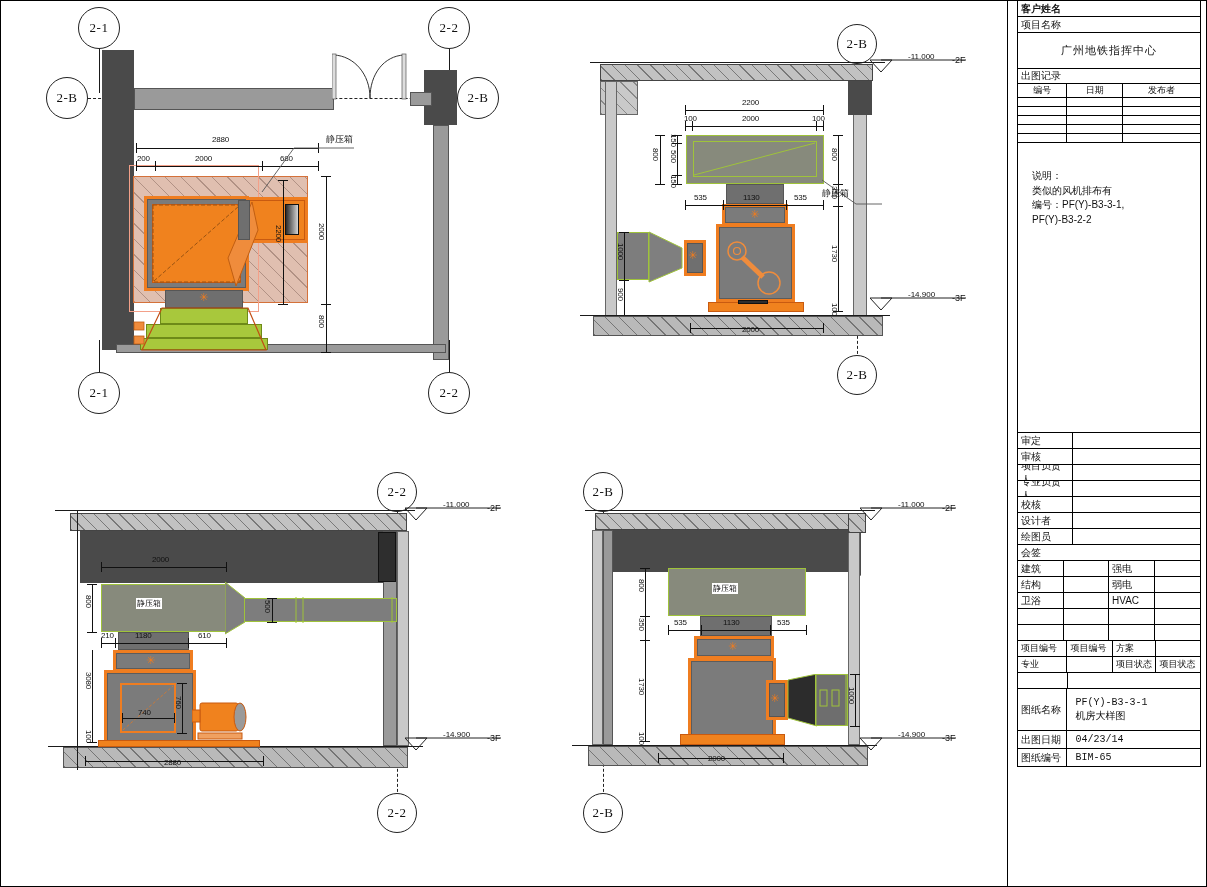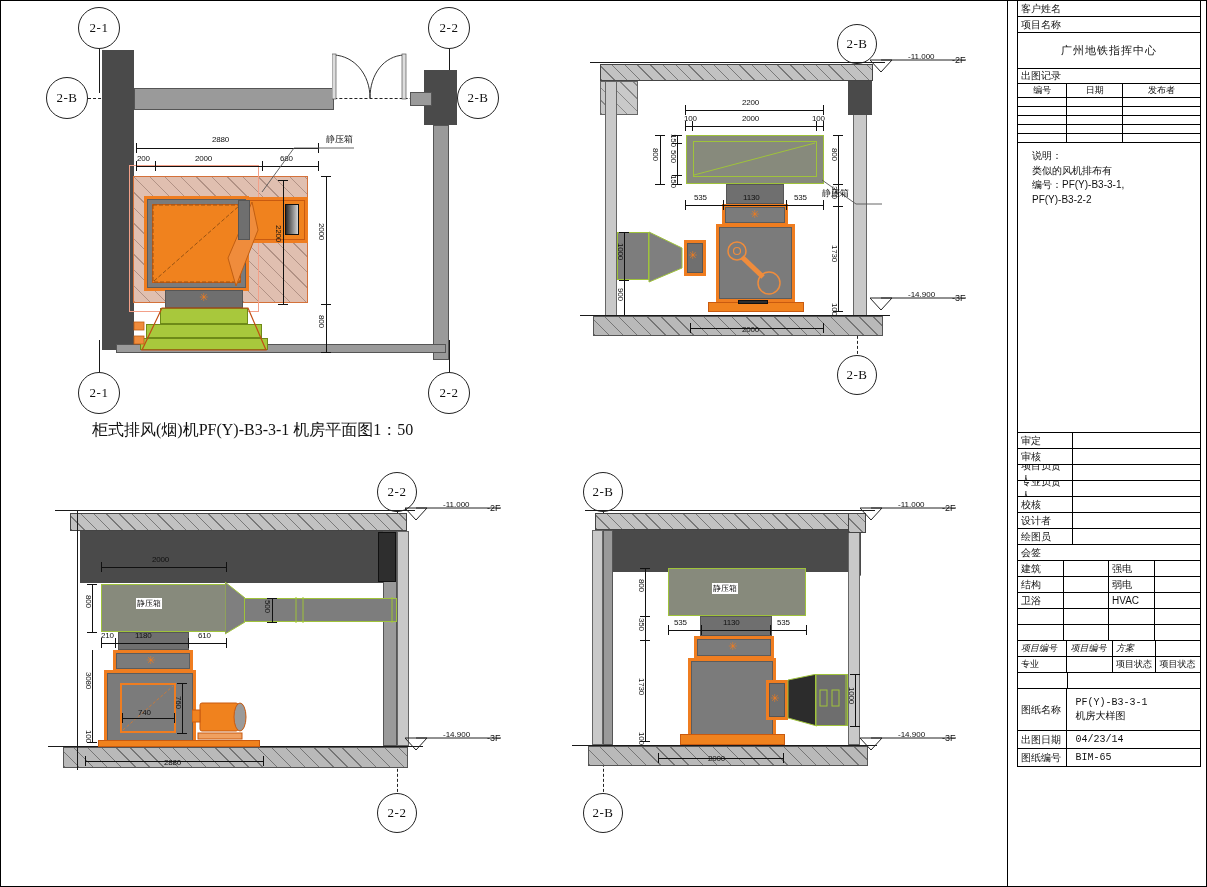--- a/index.html
+++ b/index.html
@@ -233,21 +233,20 @@
 
     <div class="dimline v" style="left:326px;top:176px;height:128px;"></div>
     <div class="tickh" style="left:321px;top:176px;width:10px;"></div>
     <div class="tickh" style="left:321px;top:304px;width:10px;"></div>
     <div class="dim vert" style="left:317px;top:223px;">2000</div>
 
     <div class="dimline v" style="left:326px;top:304px;height:48px;"></div>
     <div class="tickh" style="left:321px;top:352px;width:10px;"></div>
     <div class="dim vert" style="left:317px;top:315px;">800</div>
 
-    <div class="viewtitle" style="left:92px;top:420px;">柜式排风(烟)机PF(Y)-B3-3-1 机房平面图1：50</div>
   </div>
 
   <div class="abs" style="left:560px;top:0;width:447px;height:440px;">
 
     <div class="bubble" style="left:277px;top:24px;width:40px;height:40px;">
       <span>2-B</span>
     </div>
     <div class="vdashline" style="left:297px;top:64px;height:300px;"></div>
     <div class="bubble" style="left:277px;top:355px;width:40px;height:40px;">
       <span>2-B</span>
@@ -593,21 +592,21 @@
     </svg>
     <div class="elev" style="left:338px;top:290px;">-14.900</div>
     <div class="lvl" style="left:382px;top:293px;">-3F</div>
 
   </div>
 
   <div id="titleblock">
     <div class="tb">
 
       <div class="tbrow" style="height:16px;">
-        <div class="tbcell" style="width:184px;">客户姓名</div>
+        <div class="tbcell" style="width:184px;font-weight:bold;">客户姓名</div>
       </div>
 
       <div class="tbrow" style="height:16px;">
         <div class="tbcell" style="width:184px;">项目名称</div>
       </div>
       <div class="tbrow" style="height:36px;">
         <div class="tbcell ctr tbmid" style="width:184px;">广州地铁指挥中心</div>
       </div>
 
       <div class="tbrow" style="height:15px;">
@@ -638,21 +637,21 @@
         <div class="tbcell bd-r" style="width:56px;"></div>
         <div class="tbcell" style="width:78px;"></div>
       </div>
       <div class="tbrow" style="height:9px;">
         <div class="tbcell bd-r" style="width:50px;"></div>
         <div class="tbcell bd-r" style="width:56px;"></div>
         <div class="tbcell" style="width:78px;"></div>
       </div>
 
       <div class="tbrow" style="height:290px;">
-        <div class="note" style="width:184px;">说明：
+        <div class="note" style="width:184px;margin-top:20px;">说明：
 类似的风机排布有
 编号：PF(Y)-B3-3-1,
 PF(Y)-B3-2-2</div>
       </div>
 
       <div class="tbrow" style="height:16px;">
         <div class="tbcell bd-r" style="width:56px;">审定</div>
         <div class="tbcell" style="width:128px;"></div>
       </div>
       <div class="tbrow" style="height:16px;">
@@ -707,21 +706,21 @@
         <div class="tbcell bd-r" style="width:46px;"></div>
         <div class="tbcell" style="width:46px;"></div>
       </div>
       <div class="tbrow" style="height:16px;">
         <div class="tbcell bd-r" style="width:46px;"></div>
         <div class="tbcell bd-r" style="width:46px;"></div>
         <div class="tbcell bd-r" style="width:46px;"></div>
         <div class="tbcell" style="width:46px;"></div>
       </div>
 
-      <div class="tbrow" style="height:16px;font-style:italic;">
+      <div class="tbrow" style="height:16px;">
         <div class="tbcell bd-r" style="width:50px;font-size:9px;">项目编号</div>
         <div class="tbcell bd-r" style="width:46px;font-size:9px;">项目编号</div>
         <div class="tbcell bd-r" style="width:44px;font-size:9px;">方案</div>
         <div class="tbcell" style="width:44px;"></div>
       </div>
       <div class="tbrow" style="height:16px;">
         <div class="tbcell bd-r" style="width:50px;font-size:9px;">专业</div>
         <div class="tbcell bd-r" style="width:46px;"></div>
         <div class="tbcell bd-r" style="width:44px;font-size:9px;">项目状态</div>
         <div class="tbcell" style="width:44px;font-size:9px;">项目状态</div>

